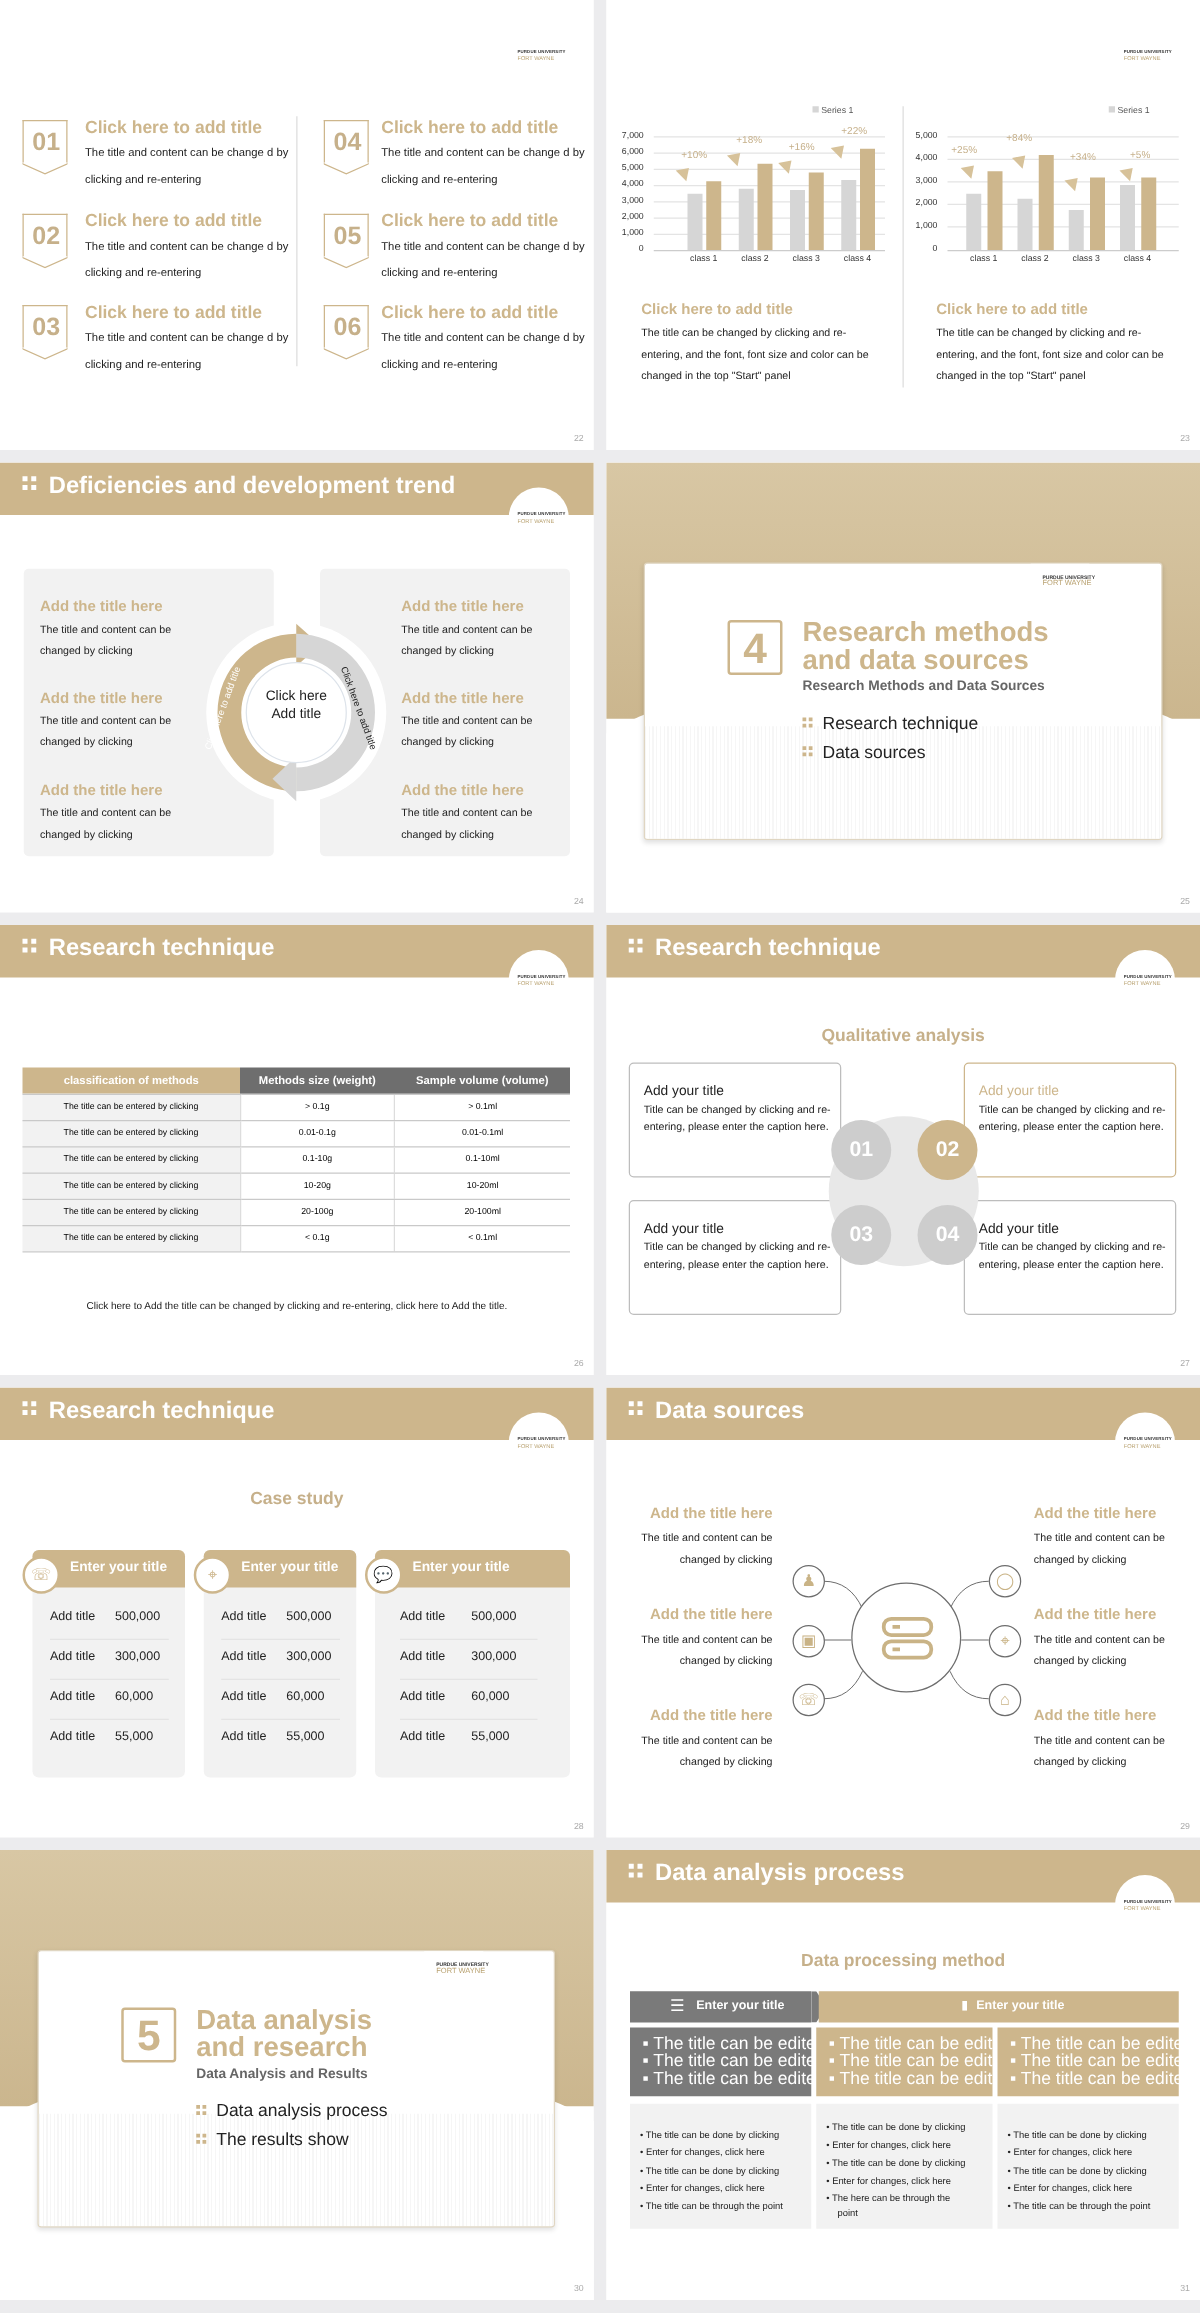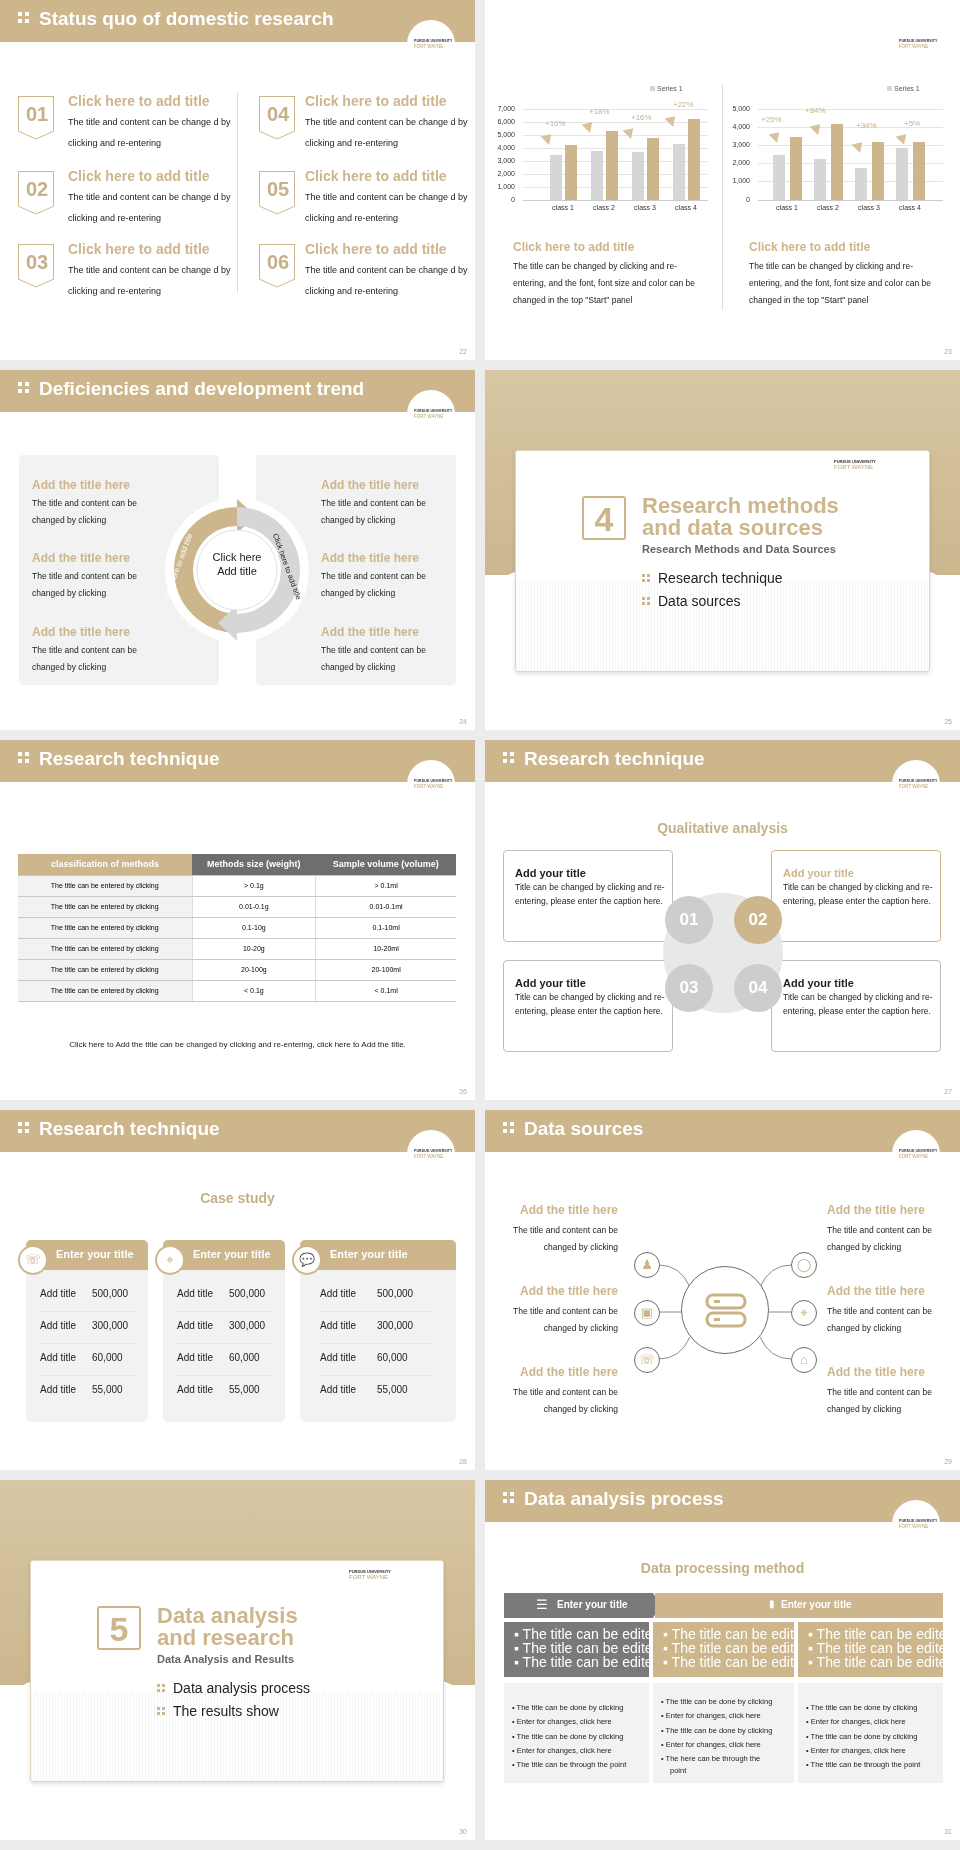--- a/index.html
+++ b/index.html
@@ -41,21 +41,21 @@
   
   .cover-bg{position:absolute;left:0;top:0;width:475px;height:205px;background:linear-gradient(180deg,#d8c7a4,#cbb68e);}
   .cover-curve{position:absolute;left:-60px;top:165px;width:595px;height:260px;border-radius:50%;background:#fff}
   .card{position:absolute;left:30px;top:80px;width:415px;height:222px;background:#fff;border:1px solid #e0d6c2;box-shadow:0 2px 4px rgba(0,0,0,0.12);border-radius:3px;overflow:hidden}
   .wave{position:absolute;left:0;bottom:0;width:100%;height:90px;background:repeating-linear-gradient(90deg,#f5f5f5 0 1px,#fff 1px 3px);opacity:.9}
   .numbox{position:absolute;width:44px;height:44px;border:2px solid #cdb68c;border-radius:3px;color:#cdb68c;font-size:34px;font-weight:bold;text-align:center;line-height:42px}
   .dots-g{display:inline-block;width:9px;height:9px;position:relative;margin-right:7px}
   .dots-g i{position:absolute;width:3px;height:3px;background:#cdb68c}
   .dots-g i:nth-child(1){left:0;top:0}.dots-g i:nth-child(2){left:5px;top:0}.dots-g i:nth-child(3){left:0;top:5px}.dots-g i:nth-child(4){left:5px;top:5px}
   .ibox{position:absolute;width:170px;height:92px;border:1px solid #bdbdbd;border-radius:4px;background:#fff}
-  .ibox .t{position:absolute;left:11px;top:16px;font-size:11px;font-weight:bold;color:#222}
+  .ibox .t{position:absolute;left:11px;top:16px;font-size:11px;font-weight:normal;color:#222}
   .ibox .d{position:absolute;left:11px;top:30px;width:150px;font-size:8.5px;line-height:13.5px;color:#222}
   .circ{position:absolute;width:48px;height:48px;border-radius:50%;color:#fff;font-weight:bold;font-size:17px;text-align:center;line-height:48px}
   .cs-card{position:absolute;top:130px;width:122px;height:182px;background:#f2f2f2;border-radius:5px}
   .cs-head{position:absolute;left:0;top:0;width:122px;height:30px;background:#cdb68c;border-radius:5px 5px 0 0}
   .cs-head span{position:absolute;left:30px;top:8px;color:#fff;font-size:11px;font-weight:bold;white-space:nowrap}
   .cs-icon{position:absolute;left:-8px;top:5px;width:30px;height:30px;border-radius:50%;background:#fff;border:2px solid #cdb68c;color:#cdb68c;font-size:13px;text-align:center;line-height:26px}
   .cs-row{position:absolute;left:14px;width:95px;height:32px;border-bottom:1px solid #e4e4e4;font-size:10px;color:#222}
   .cs-row .a{position:absolute;left:0;top:8px}
   .cs-row .b{position:absolute;left:52px;top:8px}
   .ds-t{position:absolute;font-size:12px;font-weight:bold;color:#cdb68c;white-space:nowrap}
@@ -64,23 +64,20 @@
   .ring .ic{position:absolute;left:0;top:0;width:100%;height:100%;text-align:center;color:#c9b386;font-size:13px}
   .dp-col{position:absolute;top:125px;height:48px;padding:5px 0 0 10px}
   .dp-col div{font-size:14px;font-weight:normal;color:#fff;line-height:14px;white-space:nowrap}
   .dp-list{position:absolute;top:178px;height:98px;background:#f2f2f2;padding:12px 0 0 8px}
   .dp-list div{font-size:7.5px;line-height:14.3px;color:#222;white-space:nowrap}
 </style>
 </head>
 <body>
 
 <div class="slide c0 r0">
-  <div class="hdr">
-    <div class="ttl"><span class="dots"><i></i><i></i><i></i><i></i></span><span>Status quo of domestic research</span></div>
-  </div>
   <div class="logo">
       <span class="l1">PURDUE UNIVERSITY</span>
       <span class="l2">FORT WAYNE</span>
     </div>
   <div style="position:absolute;left:237px;top:93px;width:1px;height:200px;background:#ddd"></div>
 
   <div class="item" style="left:18px;top:96px">
     <div class="badge">
         <span>01</span>
       </div>

